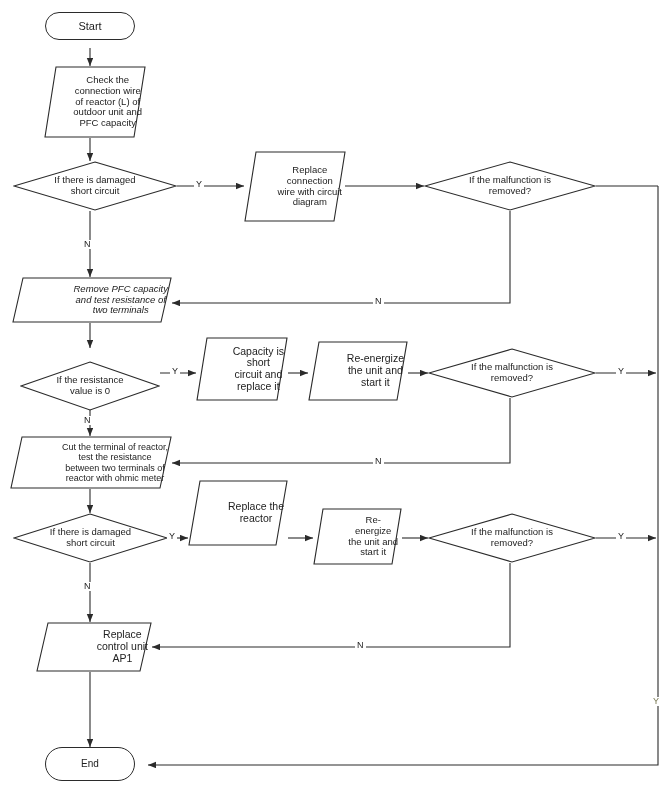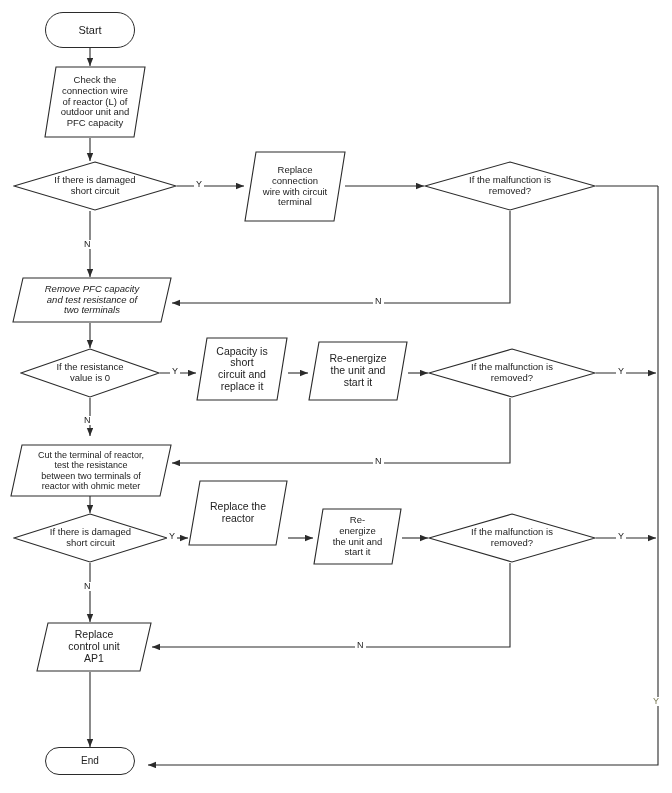--- a/index.html
+++ b/index.html
@@ -2,21 +2,21 @@
 <html><head>
 <meta charset="utf-8">
 <style>
   html,body{margin:0;padding:0;background:#ffffff;}
   body{font-family:"Liberation Sans", sans-serif;}
   #canvas{position:relative;width:672px;height:793px;background:#ffffff;overflow:hidden;}
   svg#wires{position:absolute;left:0;top:0;width:672px;height:793px;}
   .node{position:absolute;box-sizing:border-box;display:flex;align-items:center;justify-content:center;text-align:center;color:#222;line-height:1.12;}
   .node .txt{display:block;padding:0 4px;}
   .term{border:1px solid #2b2b2b;border-radius:999px;background:#fff;}
-  .para{background:transparent;}
+  .para{background:transparent;justify-content:flex-end;}
   .para .shape{position:absolute;left:0;top:0;width:100%;height:100%;}
   .para .txt{position:relative;z-index:2;}
   .dia{background:transparent;}
   .dia .shape{position:absolute;left:0;top:0;width:100%;height:100%;}
   .dia .txt{position:relative;z-index:2;}
   .edgelbl{position:absolute;color:#222;background:#fff;padding:0 2px;line-height:1;}
 </style>
 </head>
 <body>
 
@@ -71,21 +71,21 @@
       <path d="M596,538 L656,538" marker-end="url(#ah)"></path>
 
       <path d="M510,563 L510,647 L152,647" marker-end="url(#ah)"></path>
 
       <path d="M90,563 L90,622" marker-end="url(#ah)"></path>
 
       <path d="M90,672 L90,747" marker-end="url(#ah)"></path>
     </g>
   </svg>
 
-  <div class="node term" style="left:45px;top:12px;width:90px;height:36px;font-size:11px;">
+  <div class="node term" style="left:45px;top:12px;width:90px;height:28px;font-size:11px;">
     <span class="txt">Start</span>
   </div>
 
   <div class="node para" style="left:44px;top:66px;width:102px;height:72px;font-size:9.5px;">
     <svg class="shape" viewBox="0 0 102 72" preserveAspectRatio="none">
       <polygon points="12,1 101,1 90,71 1,71" fill="#fff" stroke="#2b2b2b" stroke-width="1.1"></polygon>
     </svg>
     <span class="txt">
       <span>Check the</span><br>
       <span>connection wire</span><br>
@@ -106,21 +106,21 @@
   </div>
 
   <div class="node para" style="left:244px;top:151px;width:102px;height:71px;font-size:9.5px;">
     <svg class="shape" viewBox="0 0 102 71" preserveAspectRatio="none">
       <polygon points="12,1 101,1 90,70 1,70" fill="#fff" stroke="#2b2b2b" stroke-width="1.1"></polygon>
     </svg>
     <span class="txt">
       <span>Replace</span><br>
       <span>connection</span><br>
       <span>wire with circuit</span><br>
-      <span>terminal</span>
+      <span>diagram</span>
     </span>
   </div>
 
   <div class="node dia" style="left:424px;top:161px;width:172px;height:50px;font-size:9.5px;">
     <svg class="shape" viewBox="0 0 172 50" preserveAspectRatio="none">
       <polygon points="86,1 171,25 86,49 1,25" fill="#fff" stroke="#2b2b2b" stroke-width="1.1"></polygon>
     </svg>
     <span class="txt">
       <span>If the malfunction is</span><br>
       <span>removed?</span>
@@ -131,21 +131,21 @@
     <svg class="shape" viewBox="0 0 160 46" preserveAspectRatio="none">
       <polygon points="11,1 159,1 149,45 1,45" fill="#fff" stroke="#2b2b2b" stroke-width="1.1"></polygon>
     </svg>
     <span class="txt">
       <span>Remove PFC capacity</span><br>
       <span>and test resistance of</span><br>
       <span>two terminals</span>
     </span>
   </div>
 
-  <div class="node dia" style="left:20px;top:348px;width:140px;height:50px;font-size:9.5px;">
+  <div class="node dia" style="left:20px;top:361px;width:140px;height:50px;font-size:9.5px;">
     <svg class="shape" viewBox="0 0 140 50" preserveAspectRatio="none">
       <polygon points="70,1 139,25 70,49 1,25" fill="#fff" stroke="#2b2b2b" stroke-width="1.1"></polygon>
     </svg>
     <span class="txt">
       <span>If the resistance</span><br>
       <span>value is 0</span>
     </span>
   </div>
 
   <div class="node para" style="left:196px;top:337px;width:92px;height:64px;font-size:10.5px;">
@@ -174,21 +174,21 @@
   <div class="node dia" style="left:428px;top:348px;width:168px;height:50px;font-size:9.5px;">
     <svg class="shape" viewBox="0 0 168 50" preserveAspectRatio="none">
       <polygon points="84,1 167,25 84,49 1,25" fill="#fff" stroke="#2b2b2b" stroke-width="1.1"></polygon>
     </svg>
     <span class="txt">
       <span>If the malfunction is</span><br>
       <span>removed?</span>
     </span>
   </div>
 
-  <div class="node para" style="left:10px;top:436px;width:162px;height:53px;font-size:9px;margin-top:8px;">
+  <div class="node para" style="left:10px;top:436px;width:162px;height:53px;font-size:9px;">
     <svg class="shape" viewBox="0 0 162 53" preserveAspectRatio="none">
       <polygon points="12,1 161,1 150,52 1,52" fill="#fff" stroke="#2b2b2b" stroke-width="1.1"></polygon>
     </svg>
     <span class="txt">
       <span>Cut the terminal of reactor,</span><br>
       <span>test the resistance</span><br>
       <span>between two terminals of</span><br>
       <span>reactor with ohmic meter</span>
     </span>
   </div>
@@ -239,21 +239,21 @@
     <svg class="shape" viewBox="0 0 116 50" preserveAspectRatio="none">
       <polygon points="12,1 115,1 104,49 1,49" fill="#fff" stroke="#2b2b2b" stroke-width="1.1"></polygon>
     </svg>
     <span class="txt">
       <span>Replace</span><br>
       <span>control unit</span><br>
       <span>AP1</span>
     </span>
   </div>
 
-  <div class="node term" style="left:45px;top:747px;width:90px;height:28px;font-size:10px;">
+  <div class="node term" style="left:45px;top:747px;width:90px;height:34px;font-size:10px;">
     <span class="txt">End</span>
   </div>
 
   <div class="edgelbl" style="left:194px;top:180px;font-size:9px;">Y</div>
   <div class="edgelbl" style="left:82px;top:240px;font-size:9px;">N</div>
   <div class="edgelbl" style="left:373px;top:297px;font-size:9px;">N</div>
 
   <div class="edgelbl" style="left:170px;top:367px;font-size:9px;">Y</div>
   <div class="edgelbl" style="left:82px;top:416px;font-size:9px;">N</div>
   <div class="edgelbl" style="left:616px;top:367px;font-size:9px;">Y</div>

